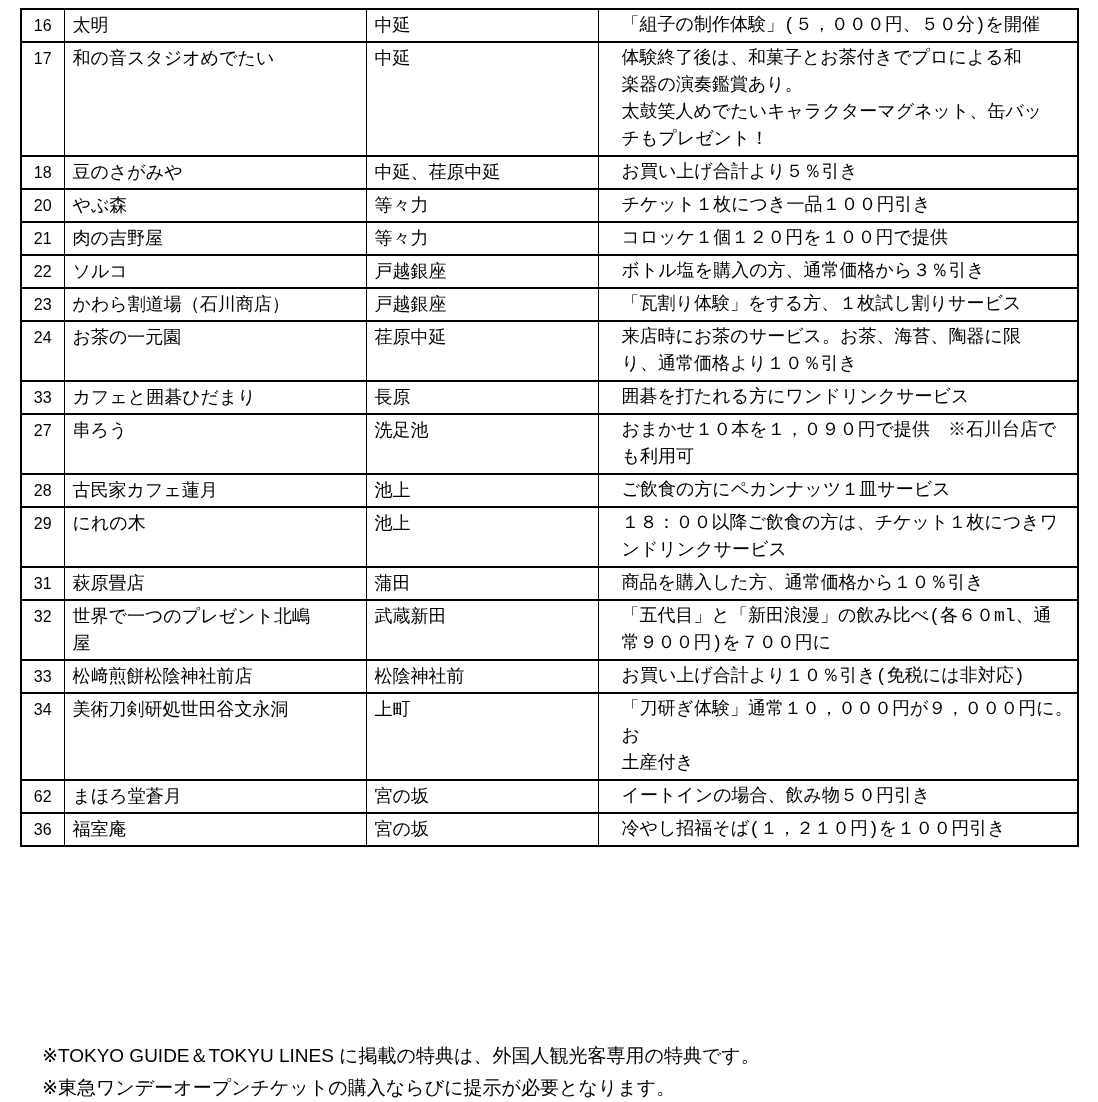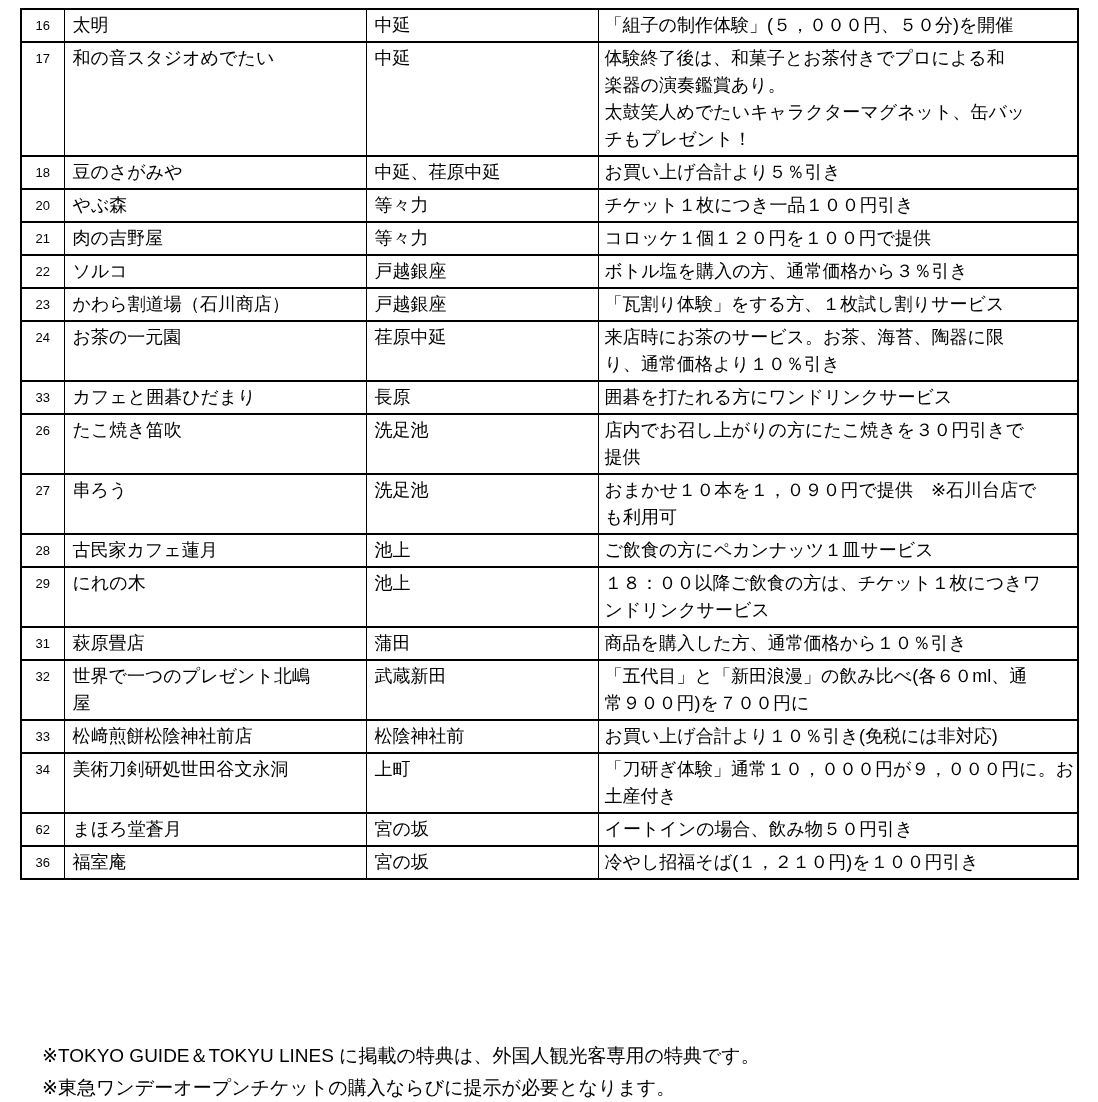--- a/index.html
+++ b/index.html
@@ -14,22 +14,22 @@
   td{
     border:1px solid #000;
     border-top-width:2px;border-bottom-width:2px;
     vertical-align:top;
     font-size:18px;line-height:27px;
     padding:2px 4px 2px 8px;
     white-space:pre-line;
     word-break:break-all;
     overflow:hidden;
   }
-  td.col-num{text-align:center;padding:2px 1px;font-size:13px;white-space:nowrap;}
-  td.col-benefit{padding:2px 2px 2px 6px;}
+  td.col-num{text-align:center;padding:2px 1px;font-size:16px;white-space:nowrap;}
+  td.col-benefit{padding:2px 2px 2px 23px;font-family:Liberation Mono, monospace;}
 
   .footnotes{
     position:absolute;left:42px;top:1040px;
     font-size:19px;line-height:32px;
     white-space:nowrap;
   }
 </style>
 </head>
 <body>
 
@@ -95,27 +95,20 @@
           <td class="col-benefit">来店時にお茶のサービス。お茶、海苔、陶器に限
 り、通常価格より１０％引き</td>
         </tr>
         <tr>
           <td class="col-num">33</td>
           <td class="col-shop">カフェと囲碁ひだまり</td>
           <td class="col-station">長原</td>
           <td class="col-benefit">囲碁を打たれる方にワンドリンクサービス</td>
         </tr>
         <tr>
-          <td class="col-num">26</td>
-          <td class="col-shop">たこ焼き笛吹</td>
-          <td class="col-station">洗足池</td>
-          <td class="col-benefit">店内でお召し上がりの方にたこ焼きを３０円引きで
-提供</td>
-        </tr>
-        <tr>
           <td class="col-num">27</td>
           <td class="col-shop">串ろう</td>
           <td class="col-station">洗足池</td>
           <td class="col-benefit">おまかせ１０本を１，０９０円で提供　※石川台店で
 も利用可</td>
         </tr>
         <tr>
           <td class="col-num">28</td>
           <td class="col-shop">古民家カフェ蓮月</td>
           <td class="col-station">池上</td>

